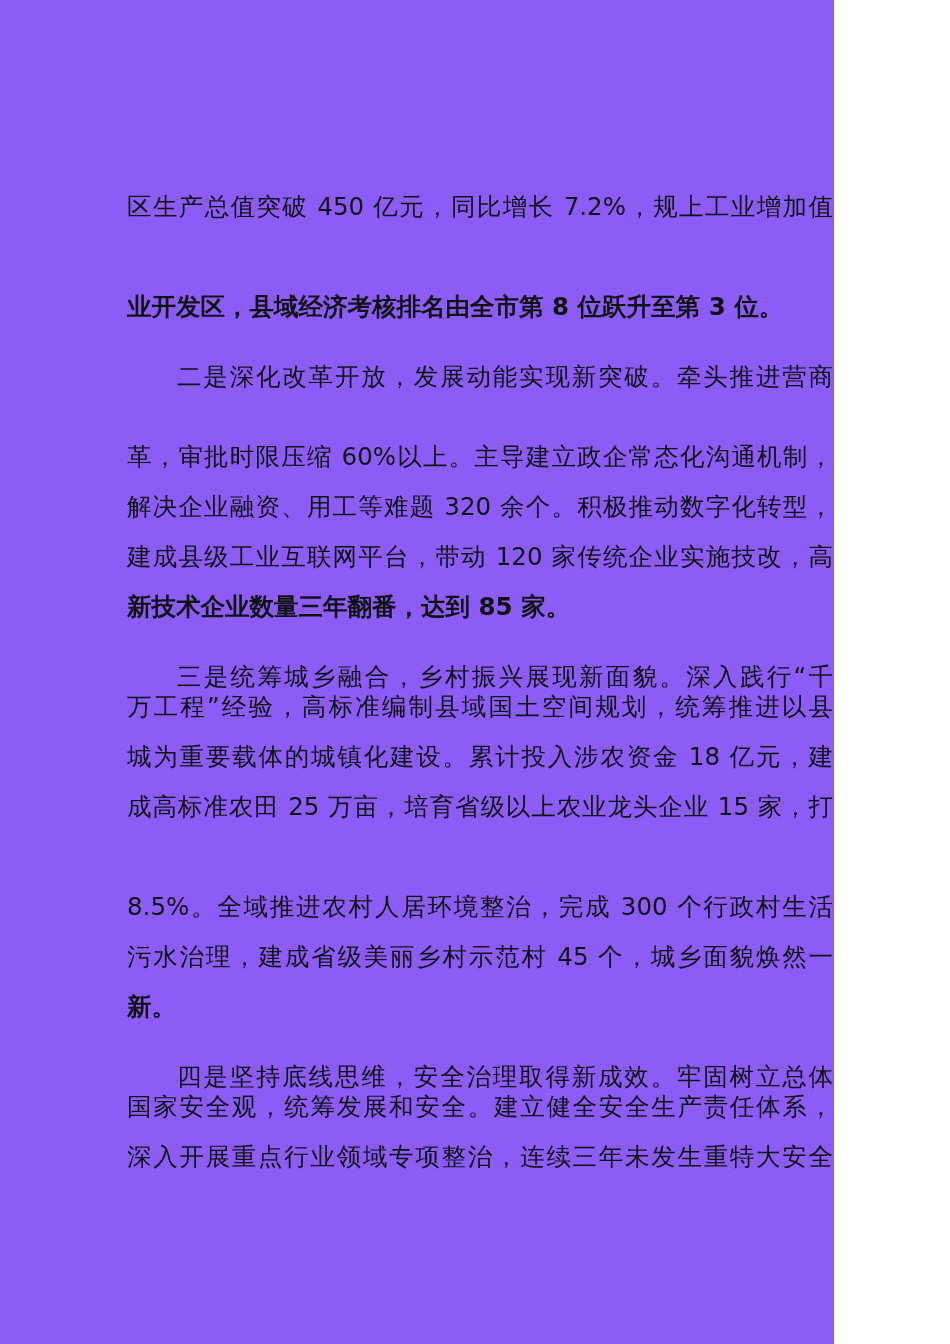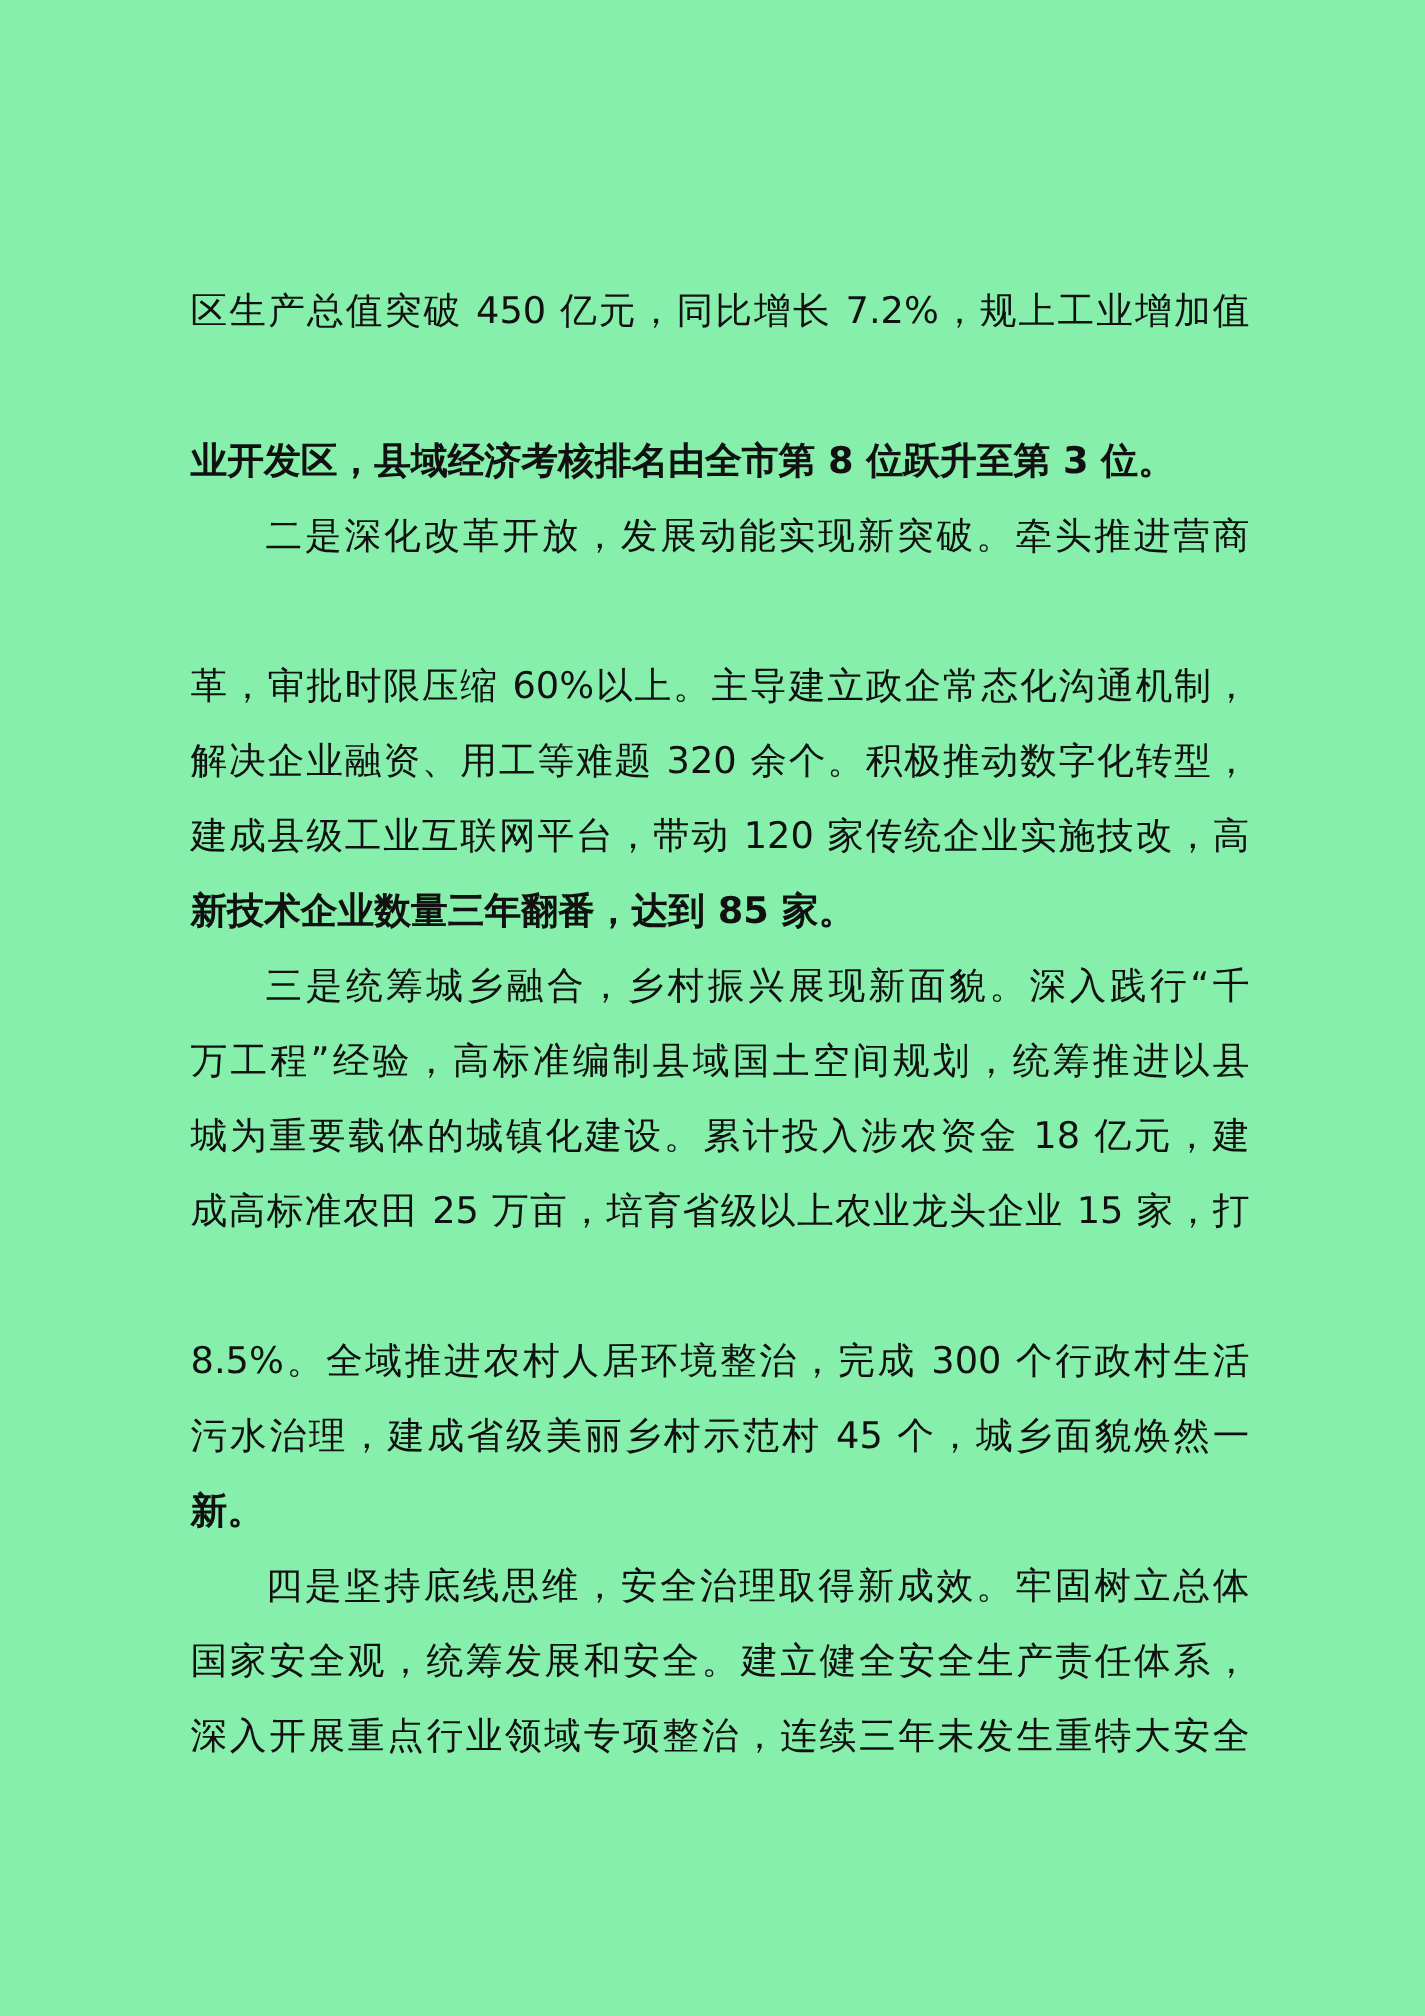--- a/index.html
+++ b/index.html
@@ -1,26 +1,26 @@
 <!DOCTYPE html>
 <html><head>
   <meta charset="utf-8">
   <style>
     html, body { margin: 0; padding: 0; background: #ffffff; }
     body { width: 950px; height: 1344px; overflow: hidden; position: relative; }
     .page {
-      position: absolute; left: 0; top: 0; width: 950px; height: 1344px; background: #86efac;
+      position: absolute; left: 0; top: 0; width: 834px; height: 1344px; background: #8b5cf6;
     }
     .line {
       position: absolute; left: 127px; width: 706px; height: 34px;
       font-family: "DejaVu Sans", sans-serif; font-size: 24.5px; color: #111111;
       white-space: nowrap; text-align: justify; text-align-last: justify; line-height: 34px;
     }
     .line.last { text-align-last: left; font-weight: bold; }
-    .line.indent { left: 177px; width: 656px; }
+    .line.indent { left: 177px; width: 656px; margin-top: 20px; }
   </style>
 </head>
 <body>
 
 <div class="page">
   <div class="line" style="top:190px">区生产总值突破 450 亿元，同比增长 7.2%，规上工业增加值</div>
   <div class="line last" style="top:290px">业开发区，县域经济考核排名由全市第 8 位跃升至第 3 位。</div>
 
   <div class="line indent" style="top:340px">二是深化改革开放，发展动能实现新突破。牵头推进营商</div>
   <div class="line" style="top:440px">革，审批时限压缩 60%以上。主导建立政企常态化沟通机制，</div>

